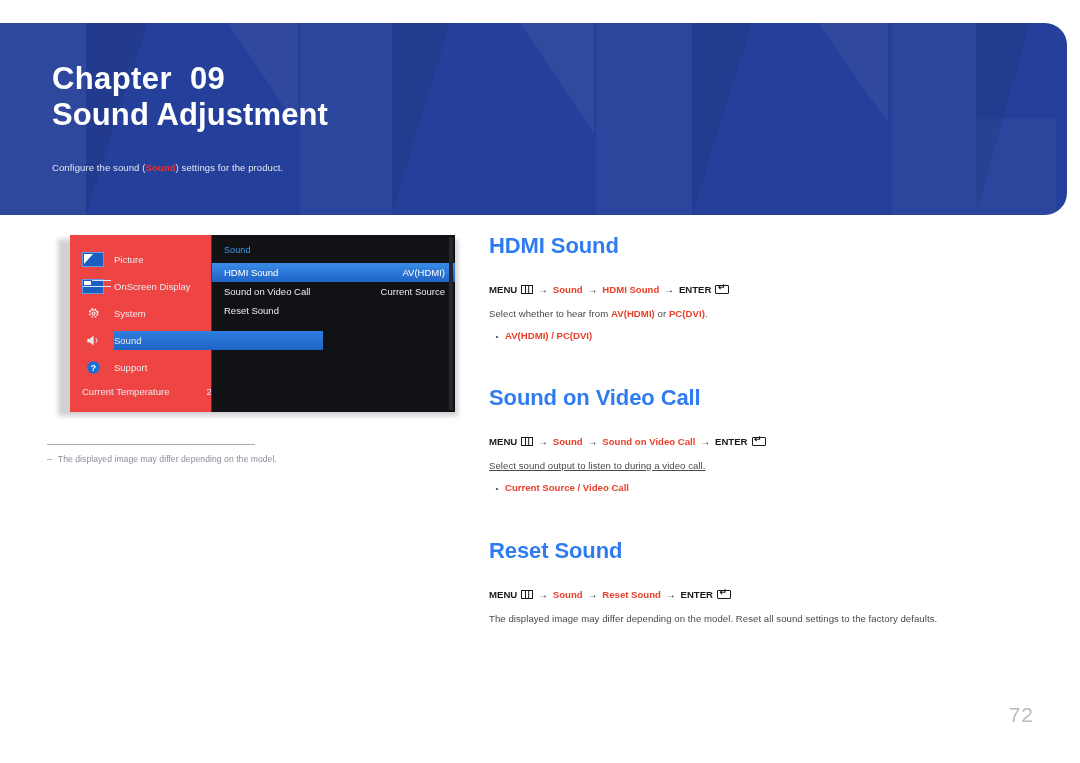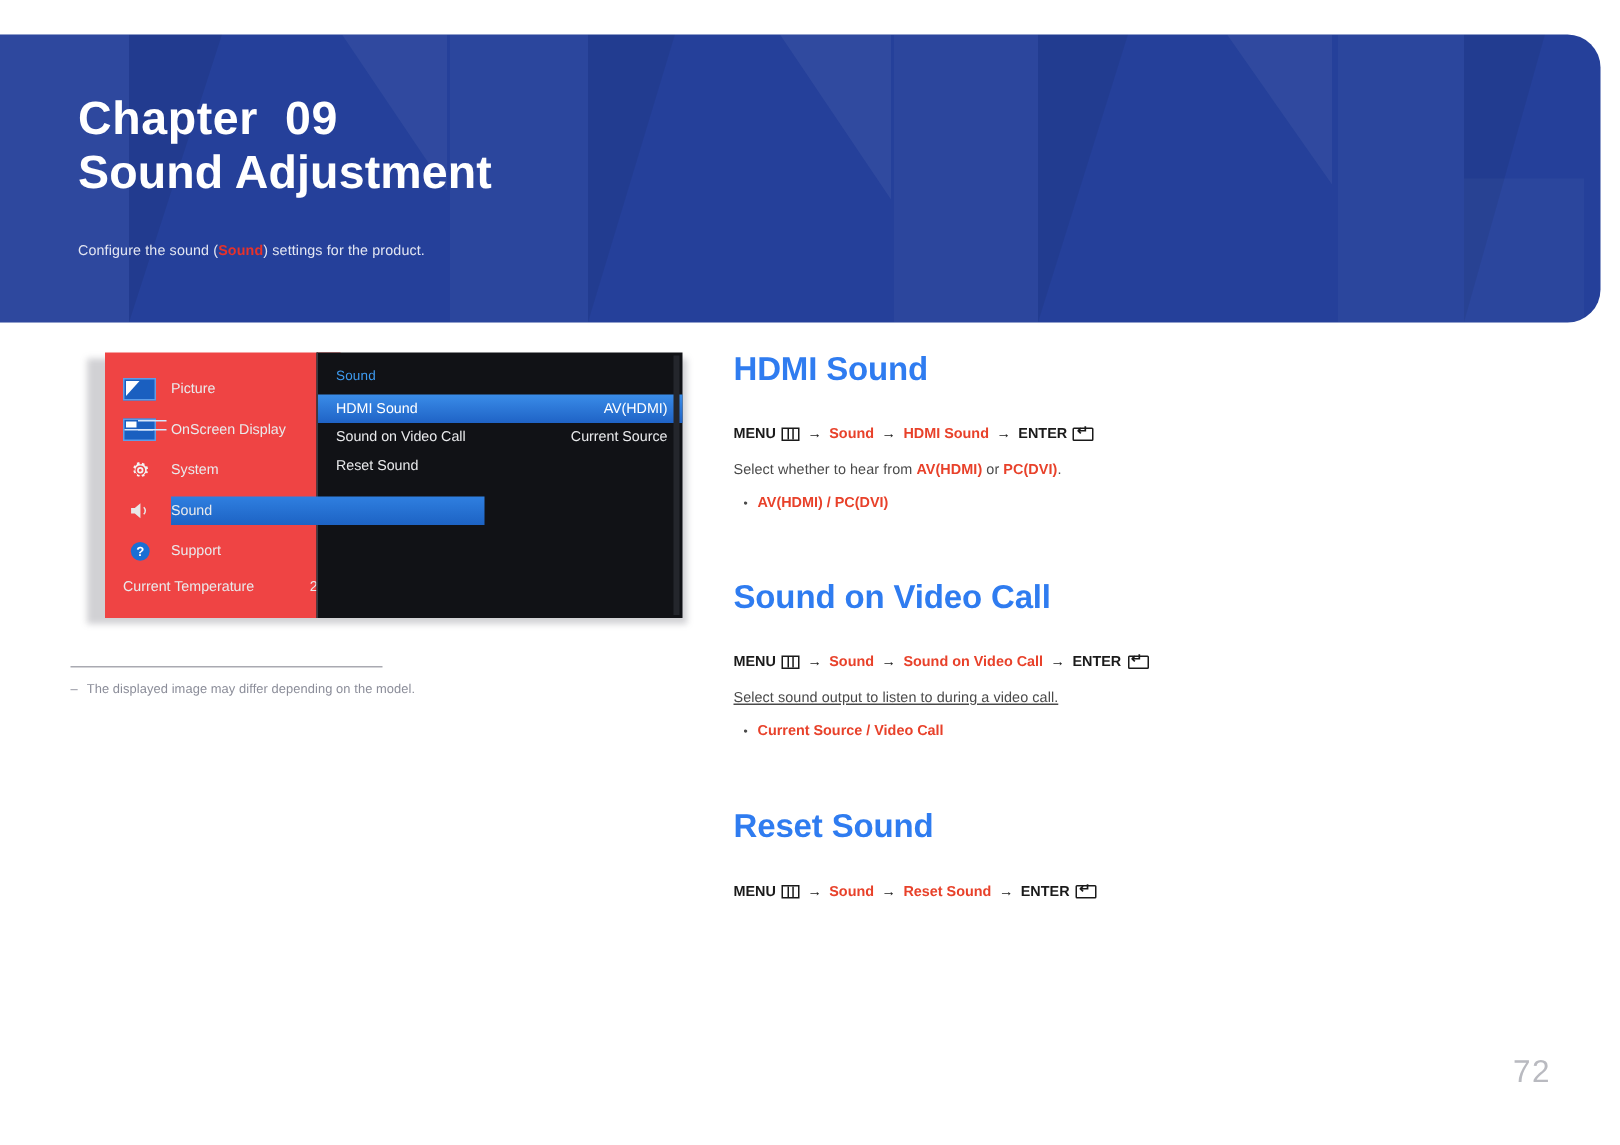--- a/index.html
+++ b/index.html
@@ -493,15 +493,18 @@
     <span>MENU</span>
     <span class="ic-menu"></span>
     <span class="arrow">→</span>
     <span class="red">Sound</span>
     <span class="arrow">→</span>
     <span class="red">Reset Sound</span>
     <span class="arrow">→</span>
     <span>ENTER</span>
     <span class="ic-enter"></span>
   </div>
+  <div class="body-text" style="margin-top:13px;">
+    <span>The displayed image may differ depending on the model. Reset all sound settings to the factory defaults.</span>
+  </div>
 </div>
 
 <div class="page-number">72</div>
 
 </body></html>

